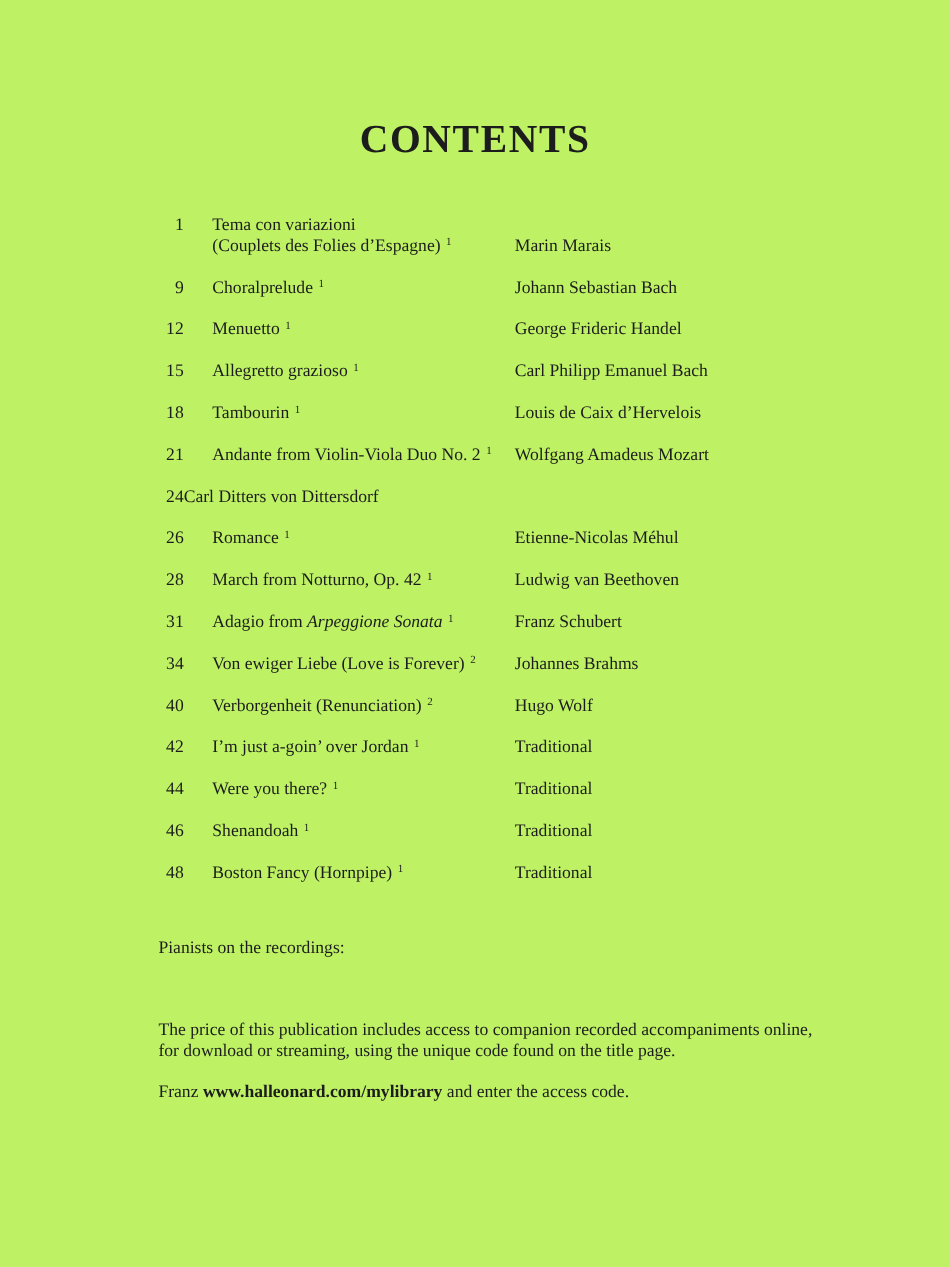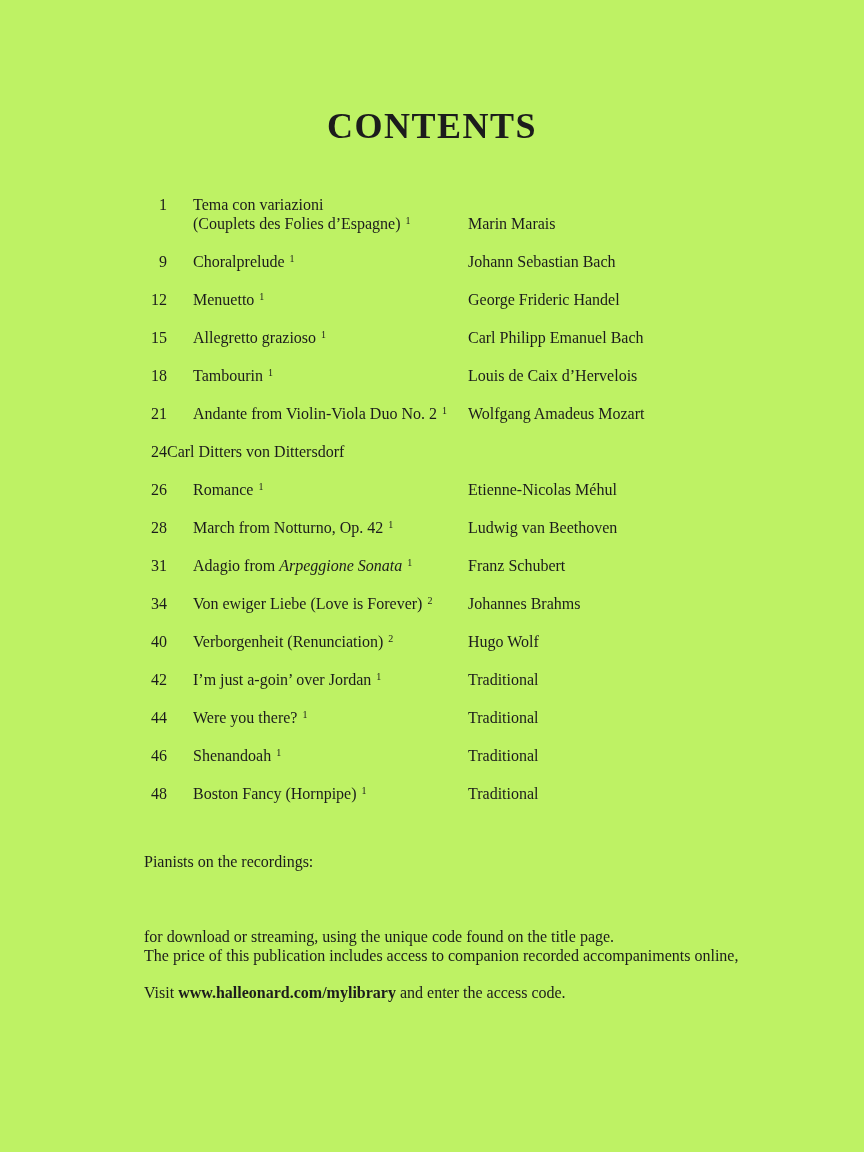--- a/index.html
+++ b/index.html
@@ -219,19 +219,19 @@
         </div>
         <div class="toc-composer">Traditional</div>
       </div>
     </div>
 
   <div class="footnotes">
     <div>Pianists on the recordings:</div>
   </div>
 
   <div class="access-note">
+    <div>The price of this publication includes access to companion recorded accompaniments online,</div>
     <div>for download or streaming, using the unique code found on the title page.</div>
-    <div>The price of this publication includes access to companion recorded accompaniments online,</div>
   </div>
 
-  <div class="visit-note"><span>Visit </span><span class="bold">www.halleonard.com/mylibrary</span><span> and enter the access code.</span></div>
+  <div class="visit-note"><span>Franz </span><span class="bold">www.halleonard.com/mylibrary</span><span> and enter the access code.</span></div>
 
 </div>
 
 </body></html>

